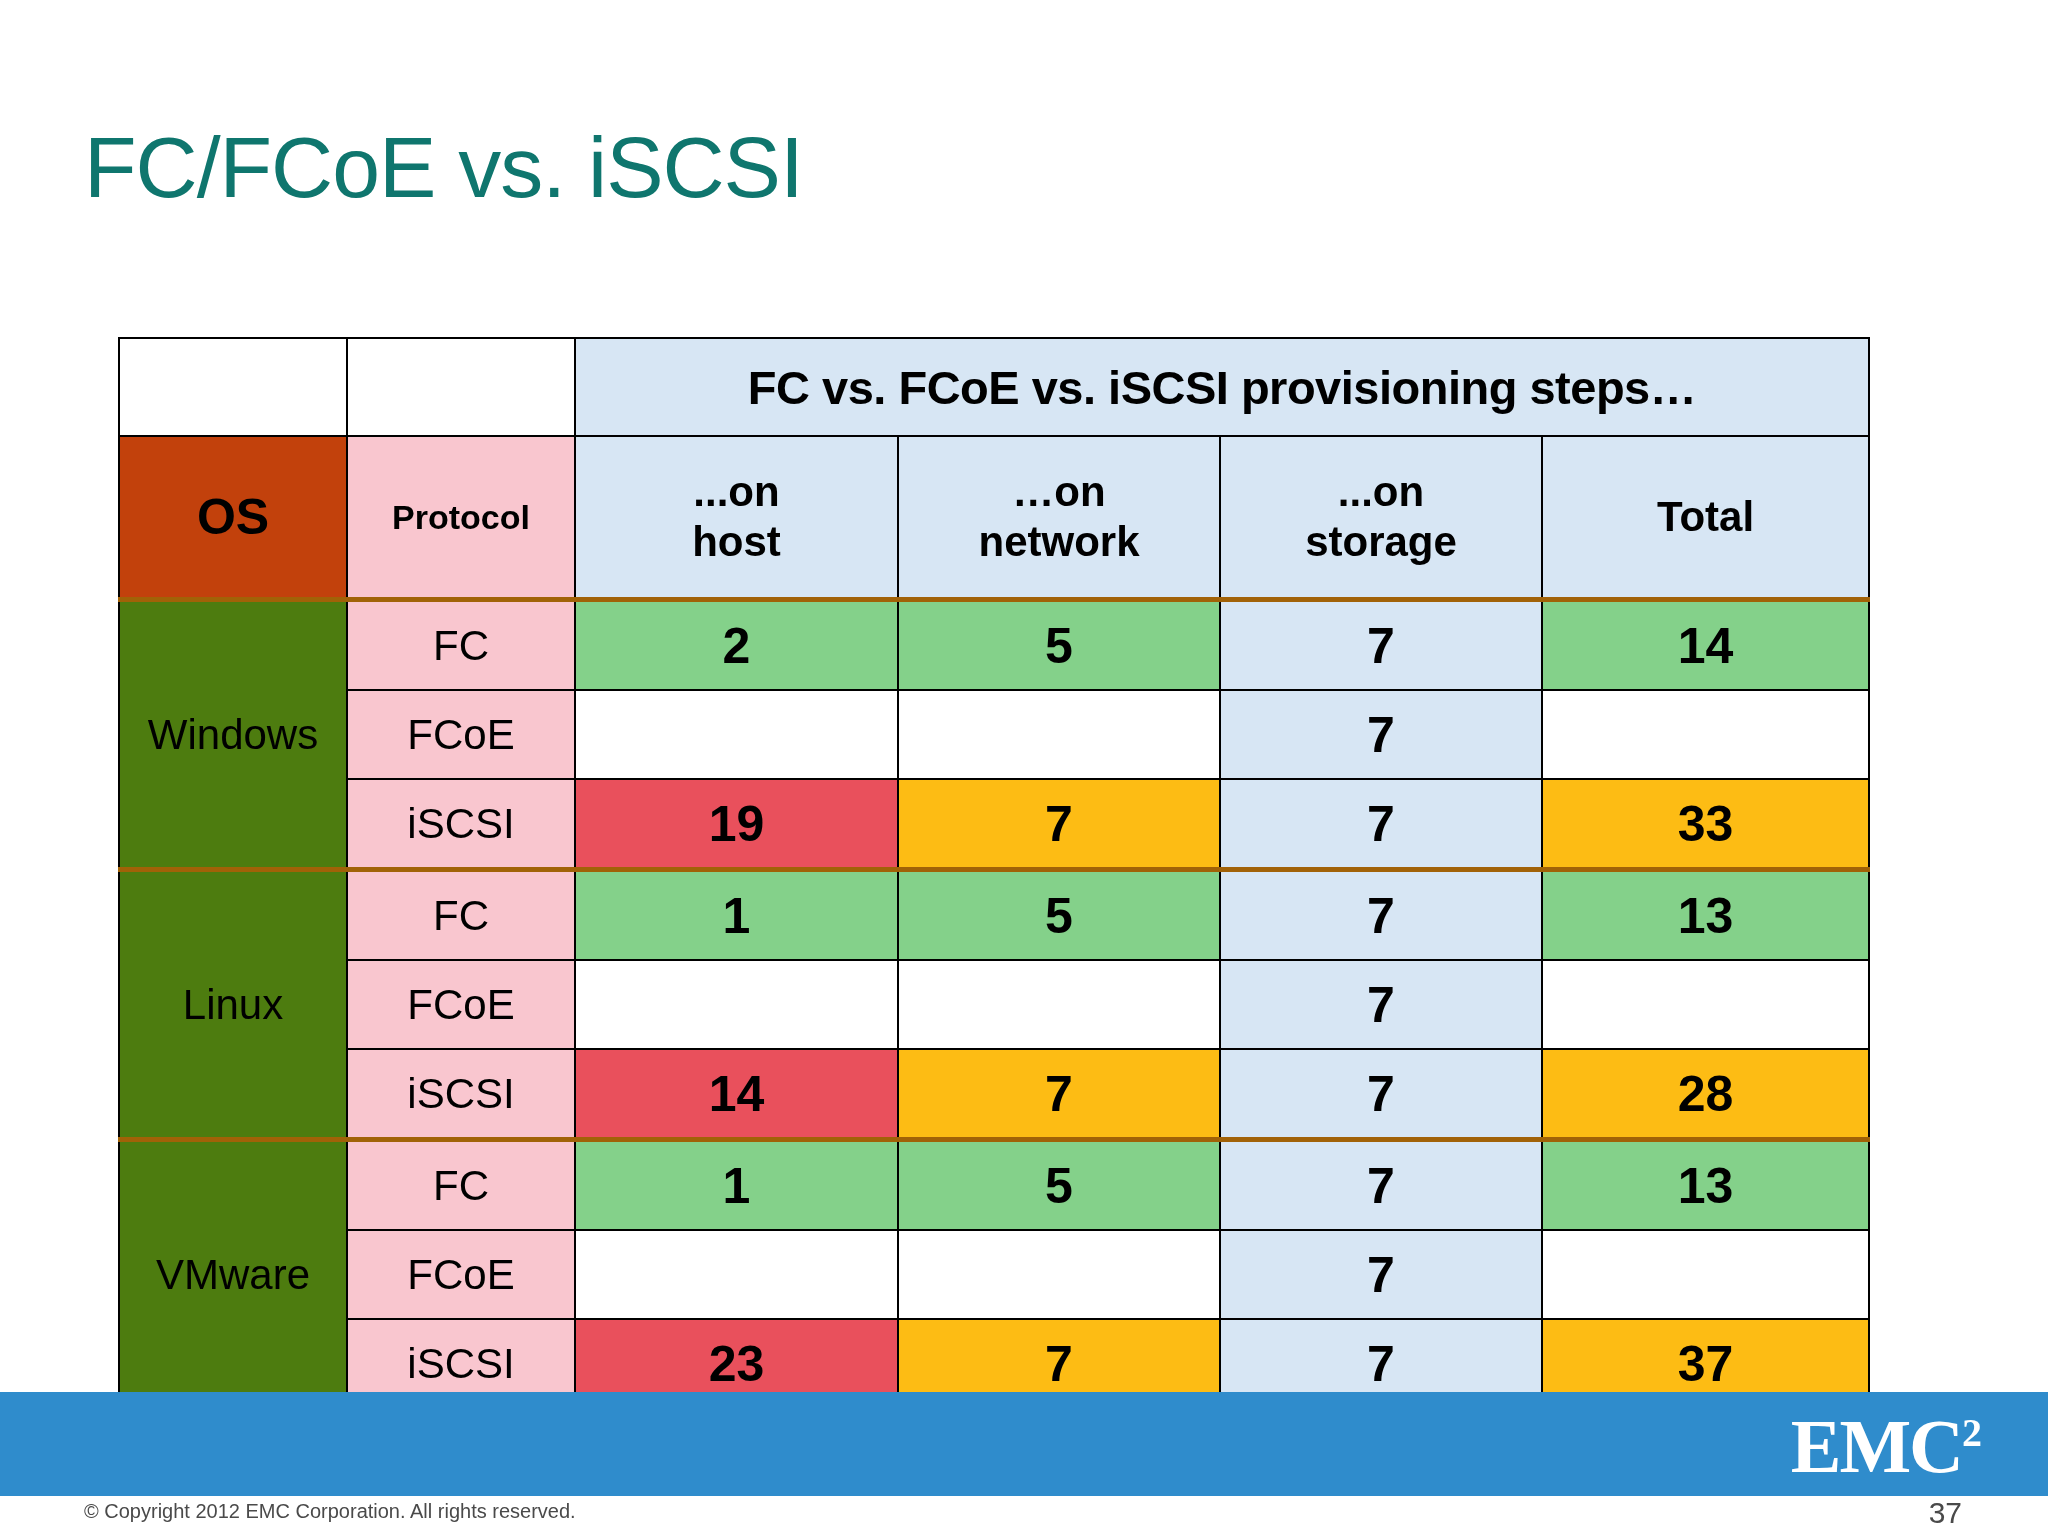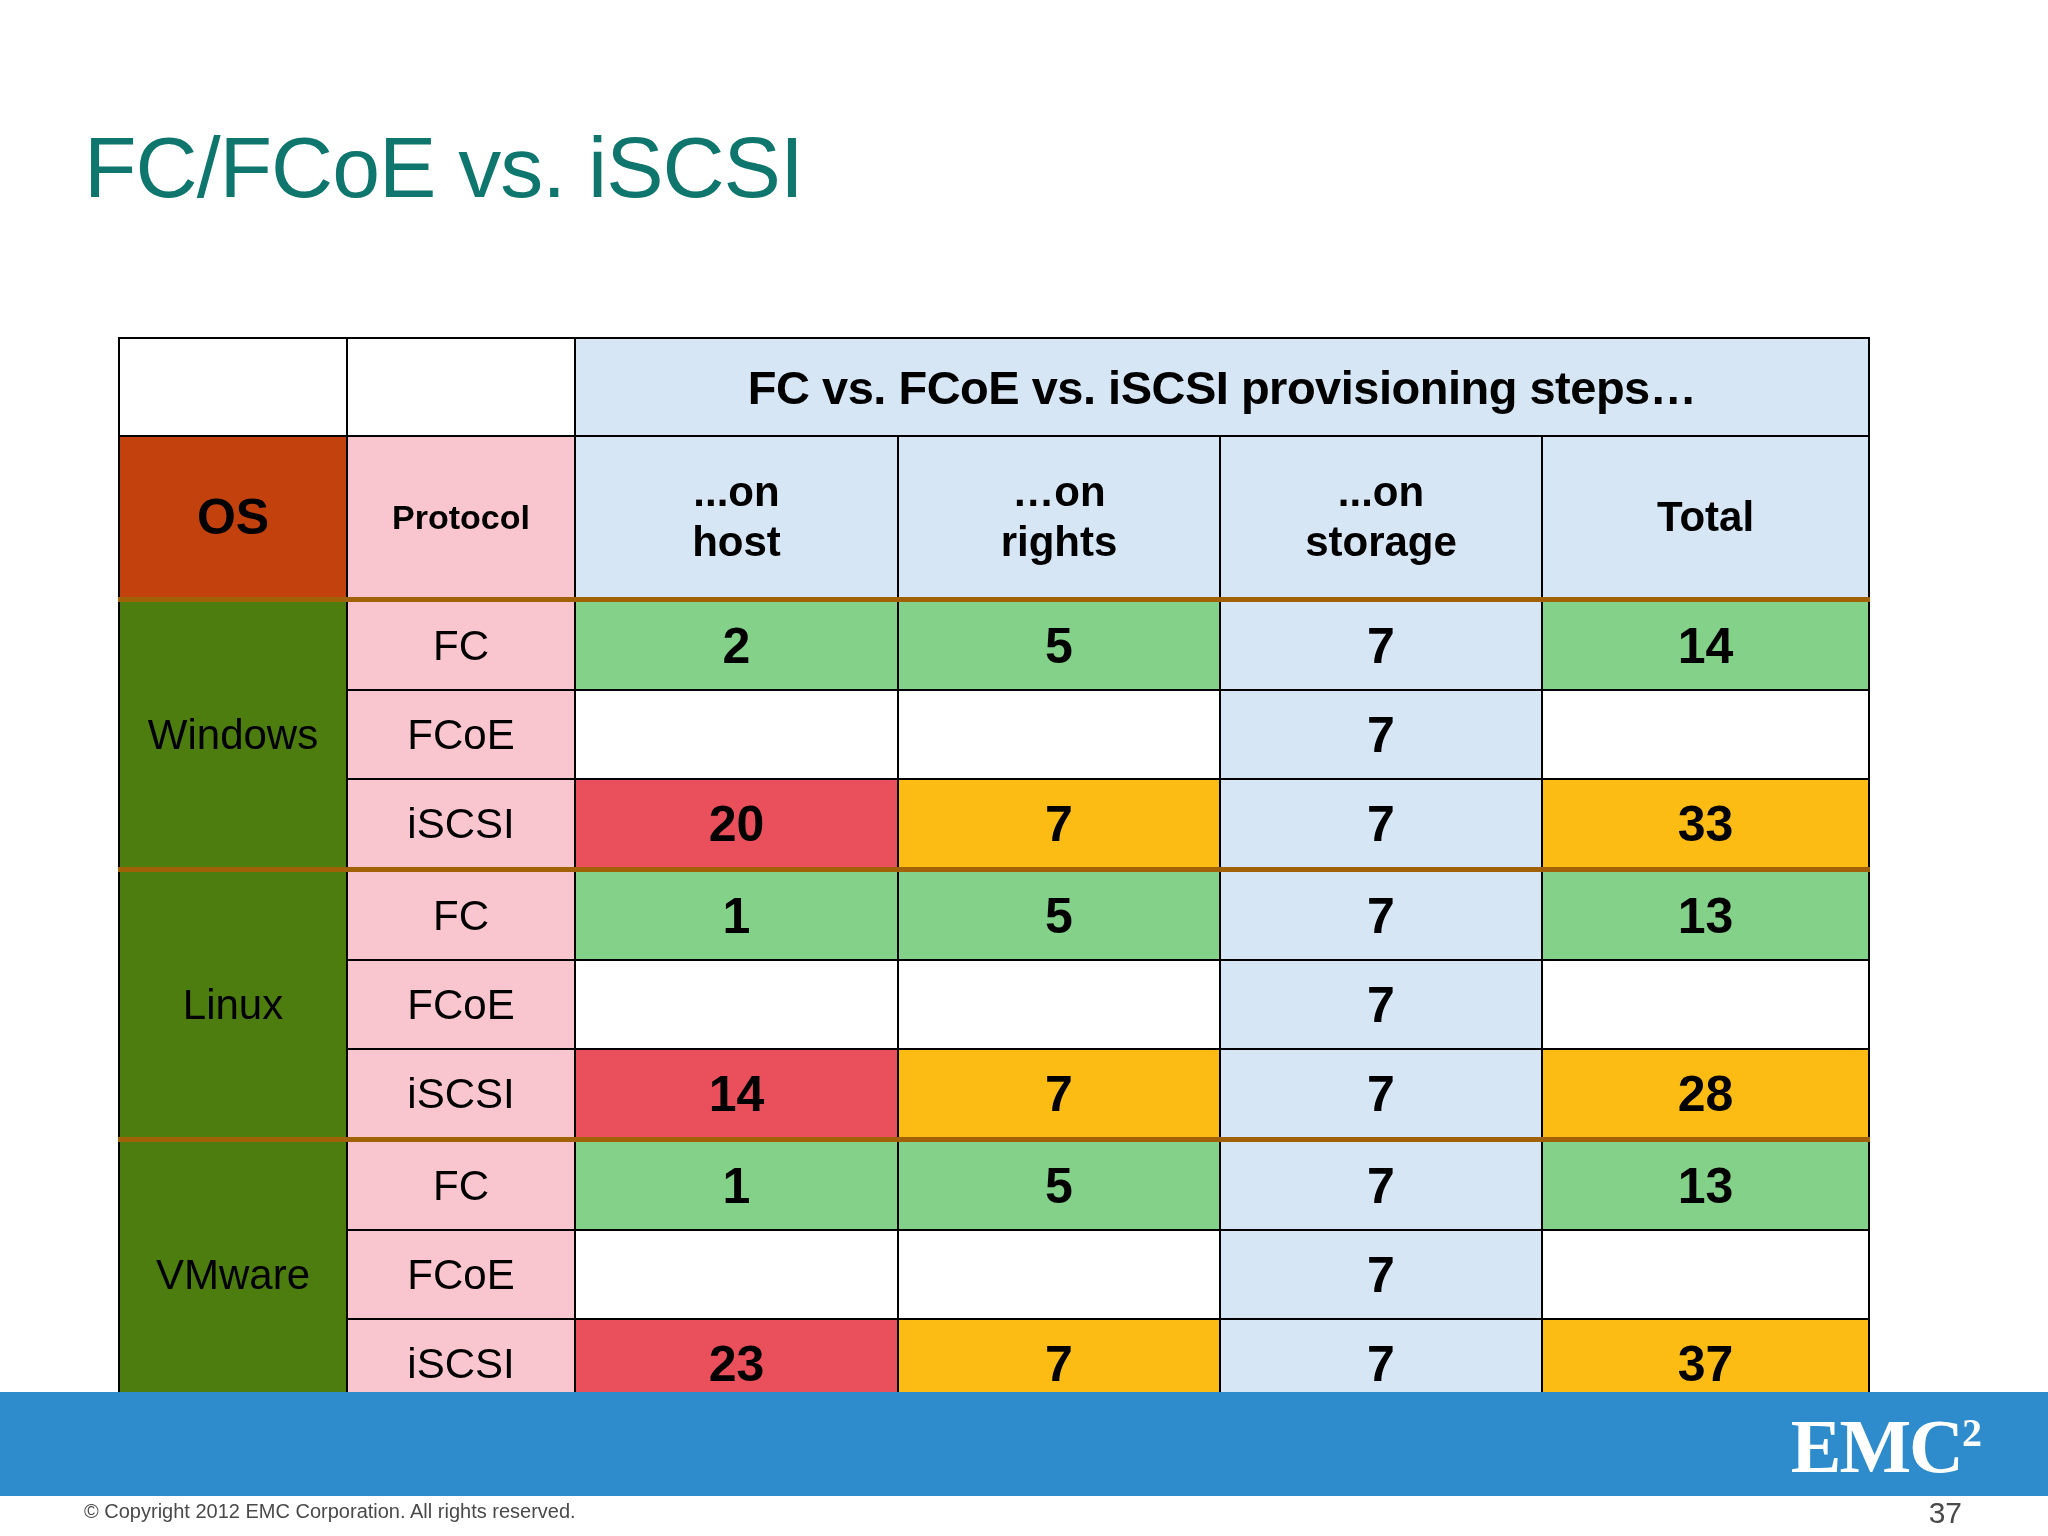--- a/index.html
+++ b/index.html
@@ -173,21 +173,21 @@
 
       <tr>
         <td class="h-os">OS</td>
         <td class="h-proto">Protocol</td>
         <td class="h-col">
           <span>...on</span><br>
           <span>host</span>
         </td>
         <td class="h-col">
           <span>…on</span><br>
-          <span>rights</span>
+          <span>network</span>
         </td>
         <td class="h-col">
           <span>...on</span><br>
           <span>storage</span>
         </td>
         <td class="h-col">Total</td>
       </tr>
 
     <tr class="group-start">
           <td class="os-cell" rowspan="3">Windows</td>
@@ -199,21 +199,21 @@
         </tr>
         <tr>
           <td class="proto-cell">FCoE</td>
           <td class="val white"></td>
           <td class="val white"></td>
           <td class="val blue">7</td>
           <td class="val white"></td>
         </tr>
         <tr>
           <td class="proto-cell">iSCSI</td>
-          <td class="val red">20</td>
+          <td class="val red">19</td>
           <td class="val amber">7</td>
           <td class="val blue">7</td>
           <td class="val amber">33</td>
         </tr>
         <tr class="group-start">
           <td class="os-cell" rowspan="3">Linux</td>
           <td class="proto-cell">FC</td>
           <td class="val green">1</td>
           <td class="val green">5</td>
           <td class="val blue">7</td>

